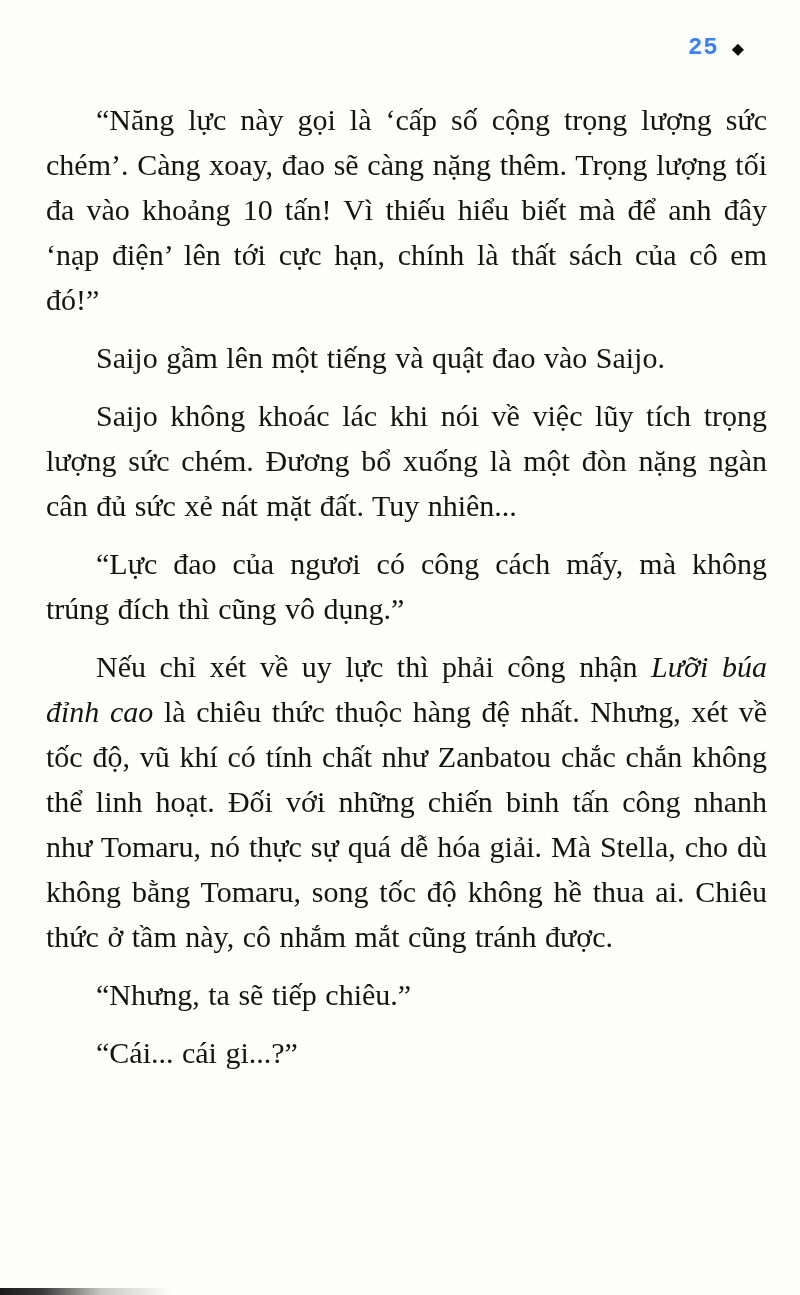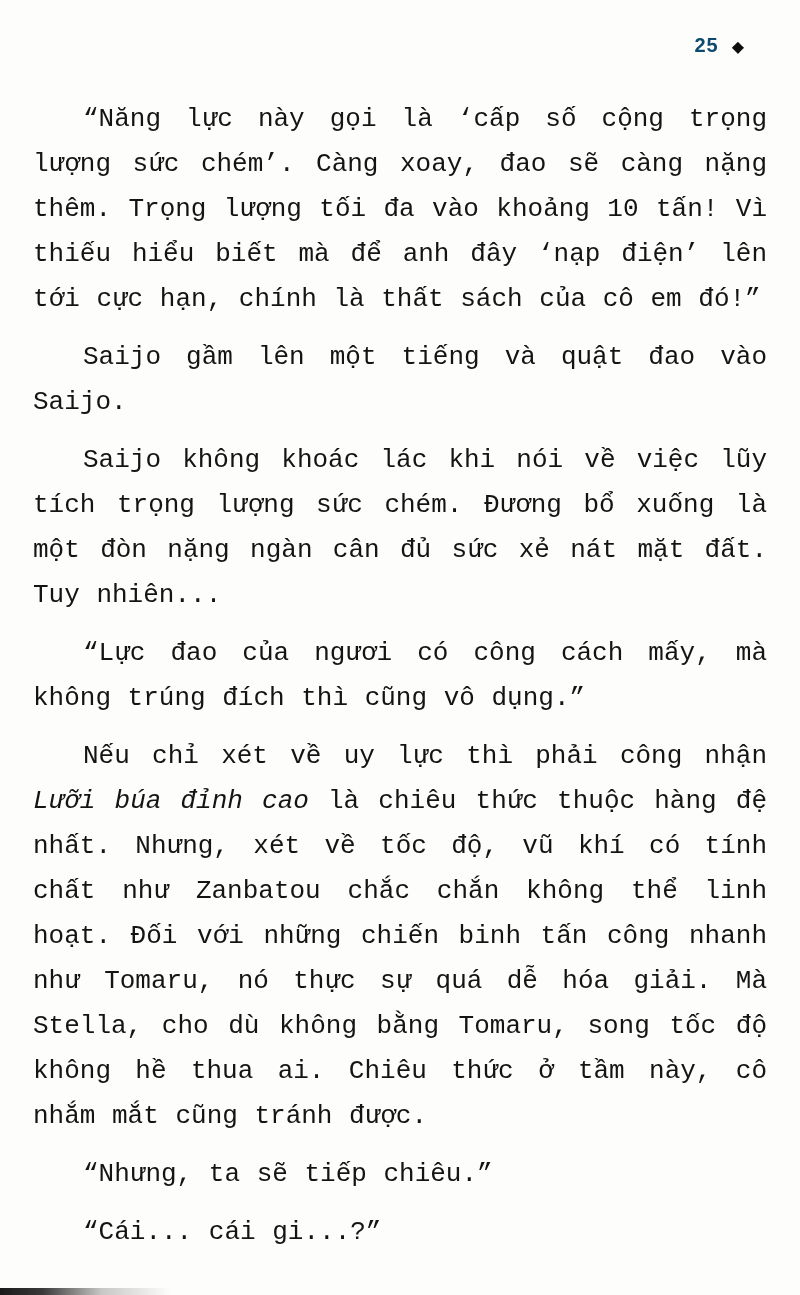--- a/index.html
+++ b/index.html
@@ -17,46 +17,45 @@
   }
   .page-header {
     position: absolute;
     top: 34px;
     right: 56px;
     display: flex;
     align-items: center;
     gap: 13px;
   }
   .page-number {
-    font-family: Liberation Sans, sans-serif;
+    font-family: Liberation Mono, monospace;
     font-weight: bold;
-    font-size: 20px;
+    font-size: 24px;
     letter-spacing: 1px;
-    color: #0c4a6e;
+    color: #3b82f6;
   }
   .diamond {
     font-size: 16px;
     color: #0d0d0d;
     line-height: 1;
     transform: translateY(1px);
   }
   .page-body {
     position: absolute;
     top: 97px;
     left: 33px;
     width: 734px;
   }
   .page-body p {
-    margin: 0 0 13px 0;
-    font-size: 26px;
+    margin: 0 0 13px 13px;
+    font-size: 30px;
     line-height: 45px;
     text-align: justify;
     text-indent: 50px;
     word-spacing: 1px;
-    font-family: Liberation Mono, monospace;
   }
   .page-body p em {
     font-style: italic;
   }
   .scan-artifact {
     position: absolute;
     left: 0;
     bottom: 0;
     width: 170px;
     height: 7px;

